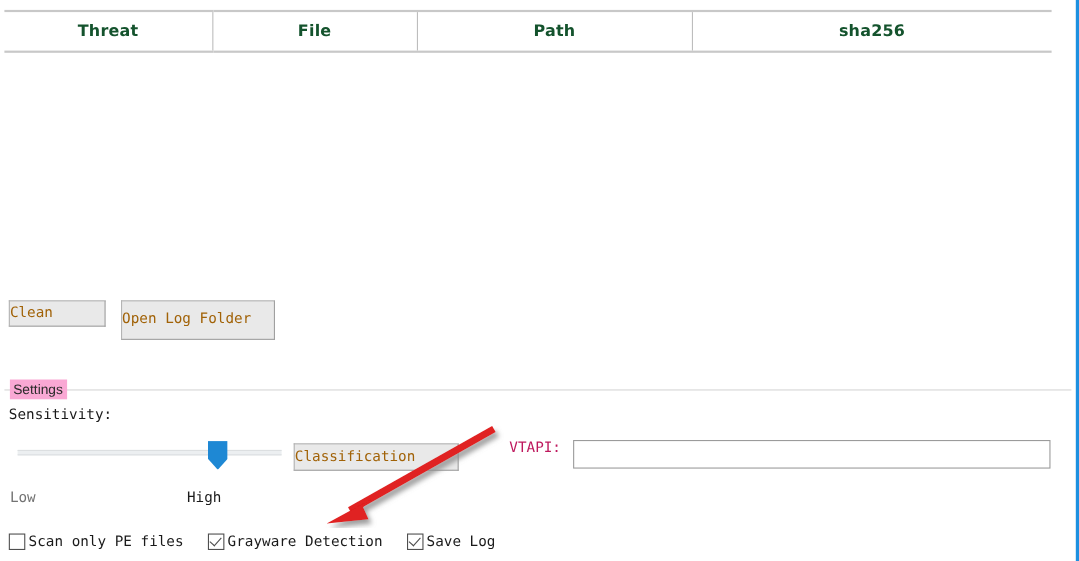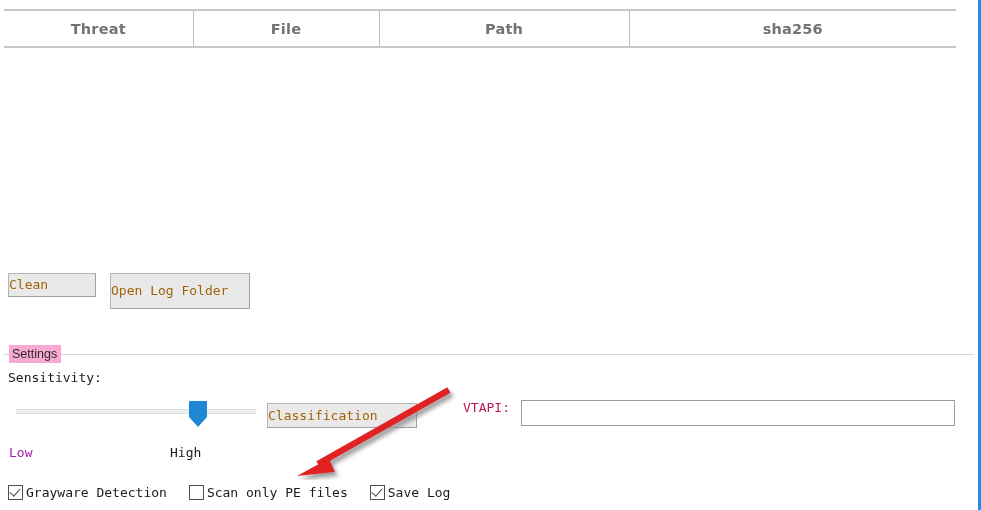--- a/index.html
+++ b/index.html
@@ -38,21 +38,21 @@
   #results-table thead th {
     height: 37px;
     box-sizing: border-box;
     border-top: 2px solid #c8c8c8;
     border-bottom: 2px solid #c8c8c8;
     border-right: 1px solid #bdbdbd;
     background: #ffffff;
     font-family: "DejaVu Sans", sans-serif;
     font-size: 14.5px;
     font-weight: bold;
-    color: #737373;
+    color: #14532d;
     text-align: center;
     vertical-align: middle;
     padding: 0;
     letter-spacing: .2px;
   }
   #results-table thead th:last-child { border-right: none; }
   .col-threat { width: 189px; }
   .col-file   { width: 186px; }
   .col-path   { width: 250px; }
   .col-sha    { width: 327px; }
@@ -154,21 +154,21 @@
     background: #1e88d4;
     clip-path: polygon(0 0, 100% 0, 100% 62%, 50% 100%, 0 62%);
     cursor: pointer;
   }
   #slider-low-label {
     position: absolute;
     left: 9px;
     top: 445px;
     font-family: "DejaVu Sans Mono", monospace;
     font-size: 13px;
-    color: #a21caf;
+    color: #737373;
   }
   #slider-high-label {
     position: absolute;
     left: 170px;
     top: 445px;
     font-family: "DejaVu Sans Mono", monospace;
     font-size: 13px;
     color: #1a1a1a;
   }
 
@@ -301,26 +301,26 @@
 <div id="slider-low-label">Low</div>
 <div id="slider-high-label">High</div>
 
 <button class="win-button" id="classification-button">Classification</button>
 
 <div id="vtapi-label">VTAPI:</div>
 <input id="vtapi-input" type="text" placeholder="" style="">
 
 <div id="checkbox-row">
     <div class="checkbox-item">
+      <span class="checkbox-box"></span>
+      <span class="checkbox-label">Scan only PE files</span>
+    </div>
+    <div class="checkbox-item">
       <span class="checkbox-box checked"></span>
       <span class="checkbox-label">Grayware Detection</span>
-    </div>
-    <div class="checkbox-item">
-      <span class="checkbox-box"></span>
-      <span class="checkbox-label">Scan only PE files</span>
     </div>
     <div class="checkbox-item">
       <span class="checkbox-box checked"></span>
       <span class="checkbox-label">Save Log</span>
     </div>
   </div>
 
 <svg id="annotation-arrow" viewBox="0 0 180 100" width="180" height="100">
   <defs>
     <filter id="arrow-shadow" x="-40%" y="-40%" width="200%" height="200%">

